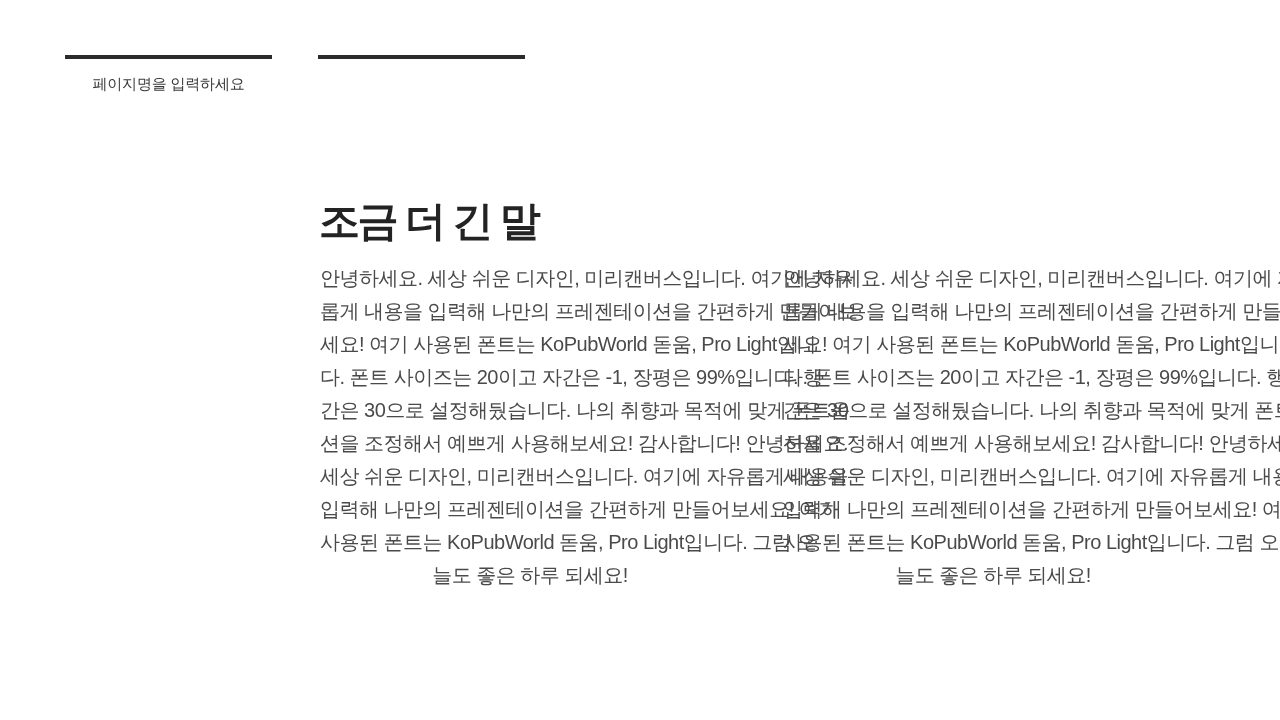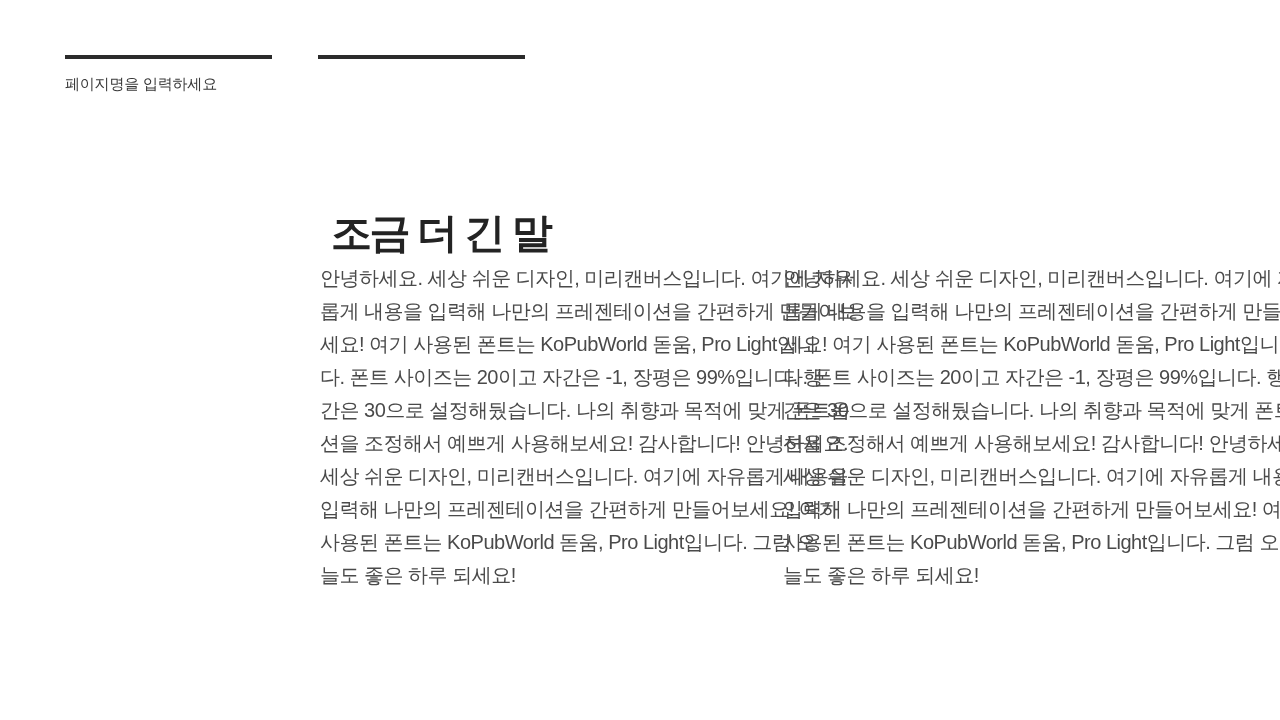--- a/index.html
+++ b/index.html
@@ -17,20 +17,21 @@
     height: 720px;
     background: var(--bg-color);
     font-family: "Liberation Sans", "DejaVu Sans", sans-serif;
   }
   .slide {
     position: relative;
     width: 1280px;
     height: 720px;
     background: var(--bg-color);
     overflow: hidden;
+    text-align: center;
   }
   .header-block {
     position: absolute;
     top: 55px;
   }
   .header-block.block-1 { left: 65px;  width: 207px; }
   .header-block.block-2 { left: 318px; width: 207px; }
   .bar {
     width: 100%;
     height: 4px;
@@ -41,21 +42,21 @@
     font-size: 15px;
     line-height: 18px;
     color: var(--label-color);
     letter-spacing: -0.2px;
     white-space: nowrap;
   }
   .title {
     position: absolute;
     left: 319px;
     top: 197px;
-    margin: 12px;
+    margin: 0;
     font-size: 41px;
     line-height: 48px;
     font-weight: 700;
     color: var(--title-color);
     letter-spacing: -2.5px;
     white-space: nowrap;
   }
   .columns {
     position: absolute;
     left: 320px;

